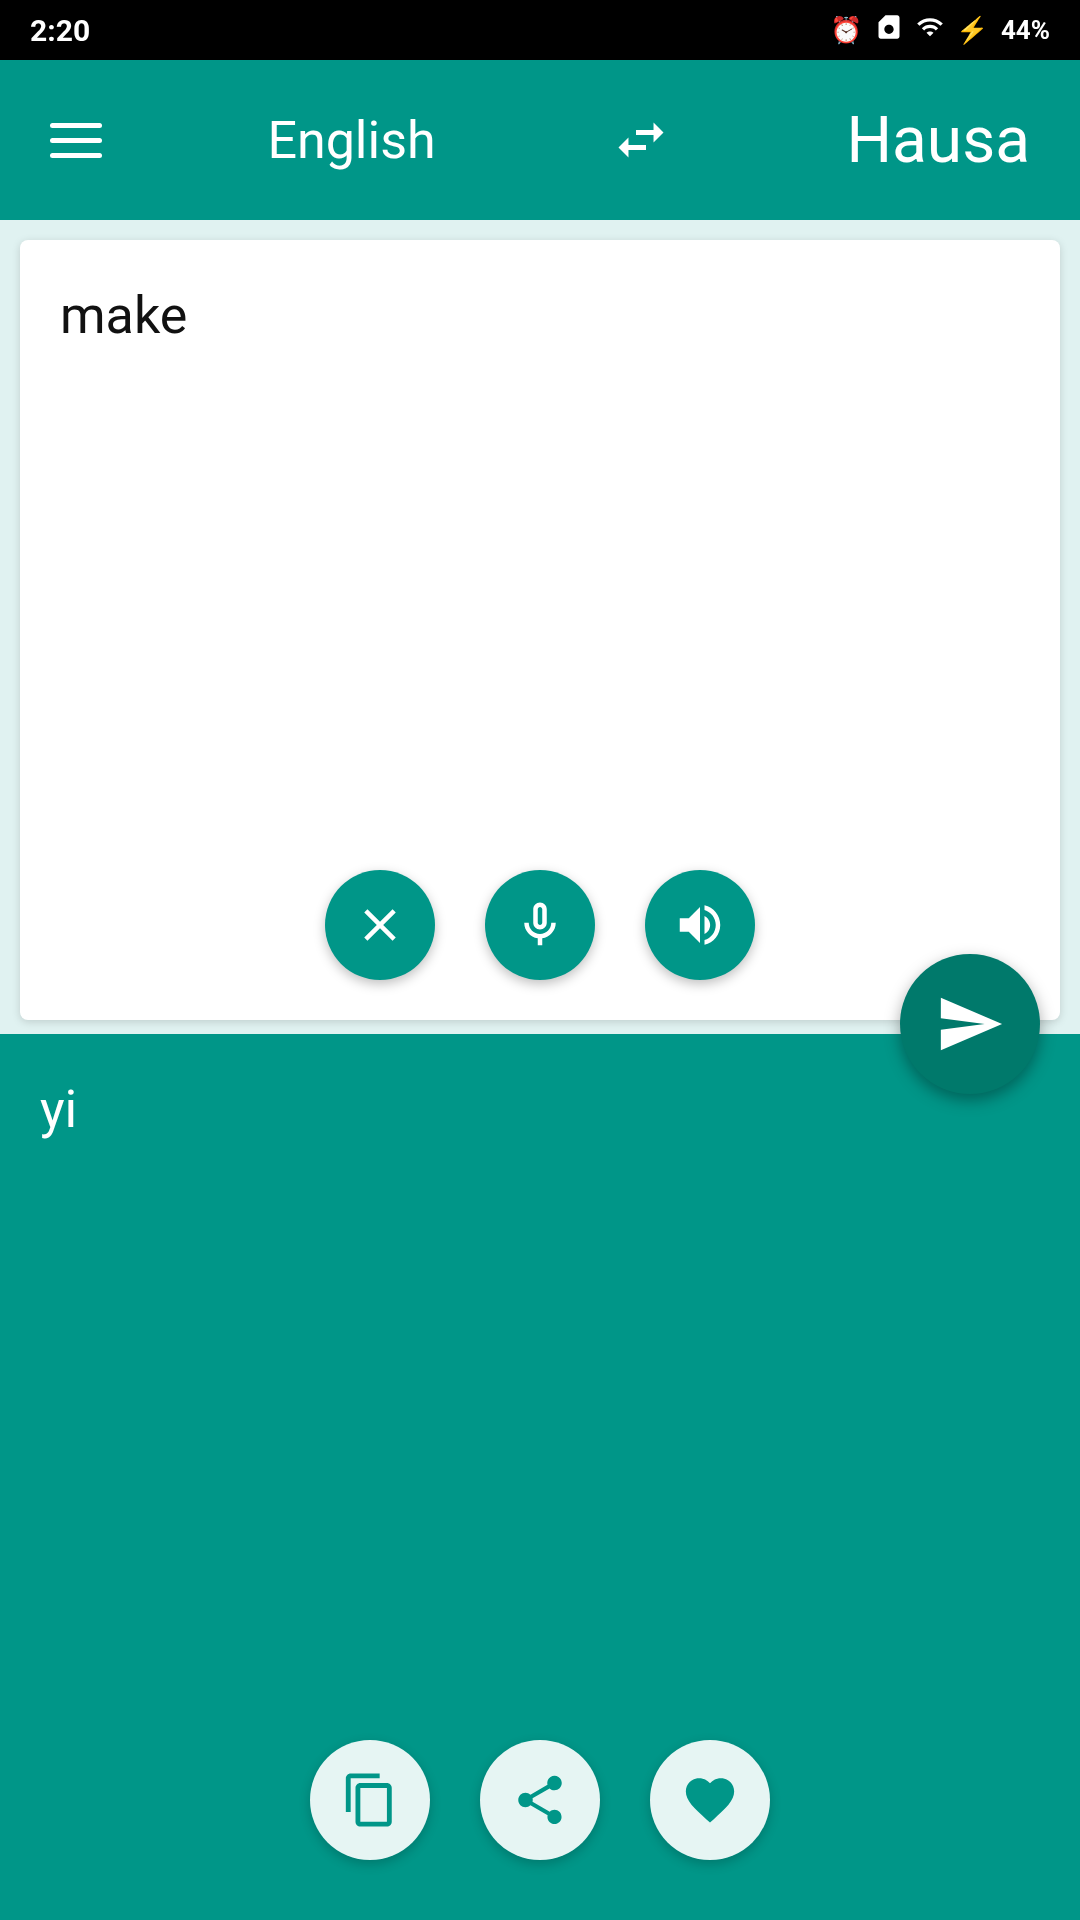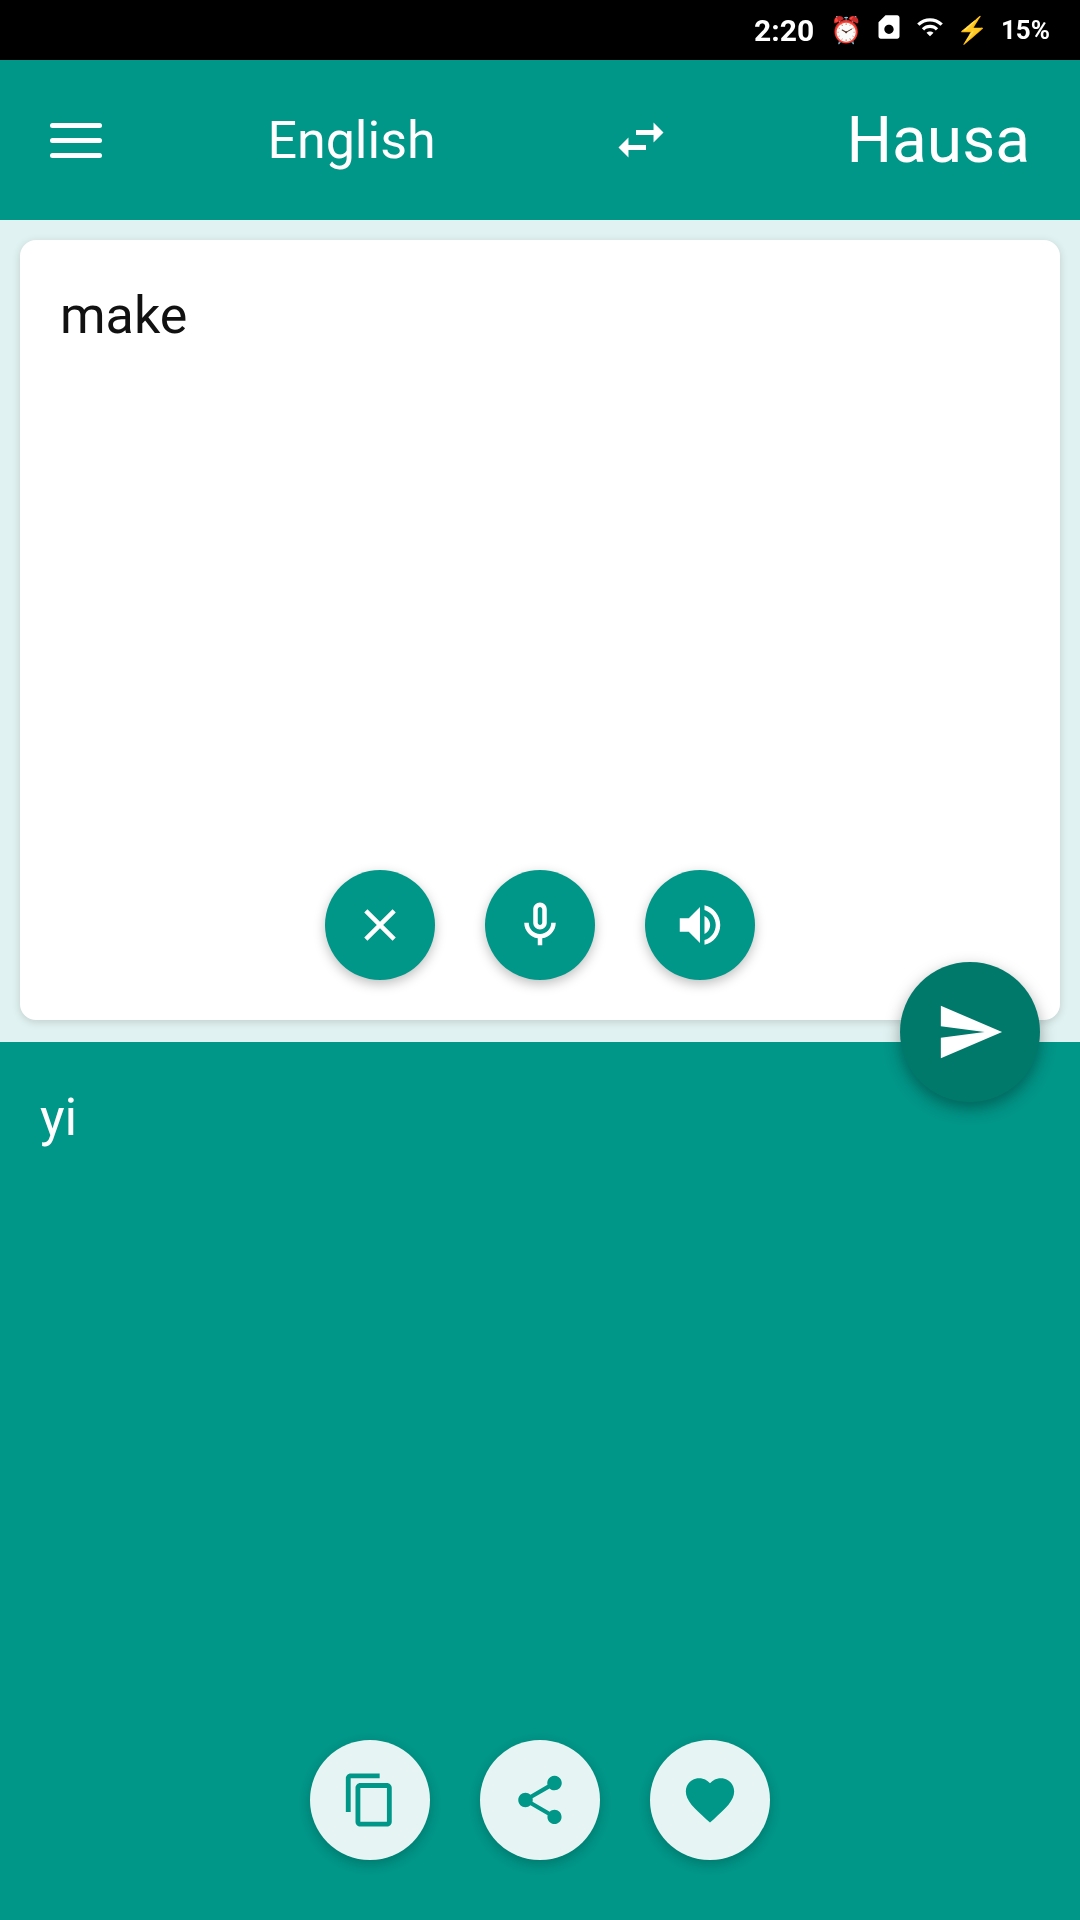--- a/index.html
+++ b/index.html
@@ -18,21 +18,21 @@
       position: relative;
     }
 
     
     .status-bar {
       width: 100%;
       height: 60px;
       background: #000;
       display: flex;
       align-items: center;
-      justify-content: flex-end;
+      justify-content: space-between;
       padding: 0 30px;
       color: #fff;
       font-size: 28px;
       font-weight: bold;
       gap: 16px;
     }
 
     .status-bar-left {
       font-size: 30px;
       font-weight: bold;
@@ -105,22 +105,22 @@
       width: 100%;
       height: calc(1920px - 60px - 160px);
       display: flex;
       flex-direction: column;
       background: #e0f2f1;
     }
 
     
     .source-panel {
       background: #fff;
-      margin: 20px 20px 12px 20px;
-      border-radius: 16px;
+      margin: 20px 20px 4px 20px;
+      border-radius: 8px;
       height: 780px;
       position: relative;
       box-shadow: 0 2px 8px rgba(0,0,0,0.15);
     }
 
     .source-text {
       font-size: 52px;
       color: #111;
       padding: 40px 40px;
       line-height: 1.4;
@@ -247,21 +247,21 @@
     </span>
 
     <span>
       <svg width="30" height="28" viewBox="0 0 24 24" fill="white">
           <path d="M1 9l2 2c4.97-4.97 13.03-4.97 18 0l2-2C16.93 2.93 7.08 2.93 1 9zm8 8l3 3 3-3c-1.65-1.66-4.34-1.66-6 0zm-4-4l2 2c2.76-2.76 7.24-2.76 10 0l2-2C15.14 9.14 8.87 9.14 5 13z"></path>
         </svg>
     </span>
 
     <span>⚡</span>
 
-    <span>15%</span>
+    <span>44%</span>
   </div>
 </div>
 
 <div class="header">
   <div class="header-menu-icon">
     <span></span>
     <span></span>
     <span></span>
   </div>
 

